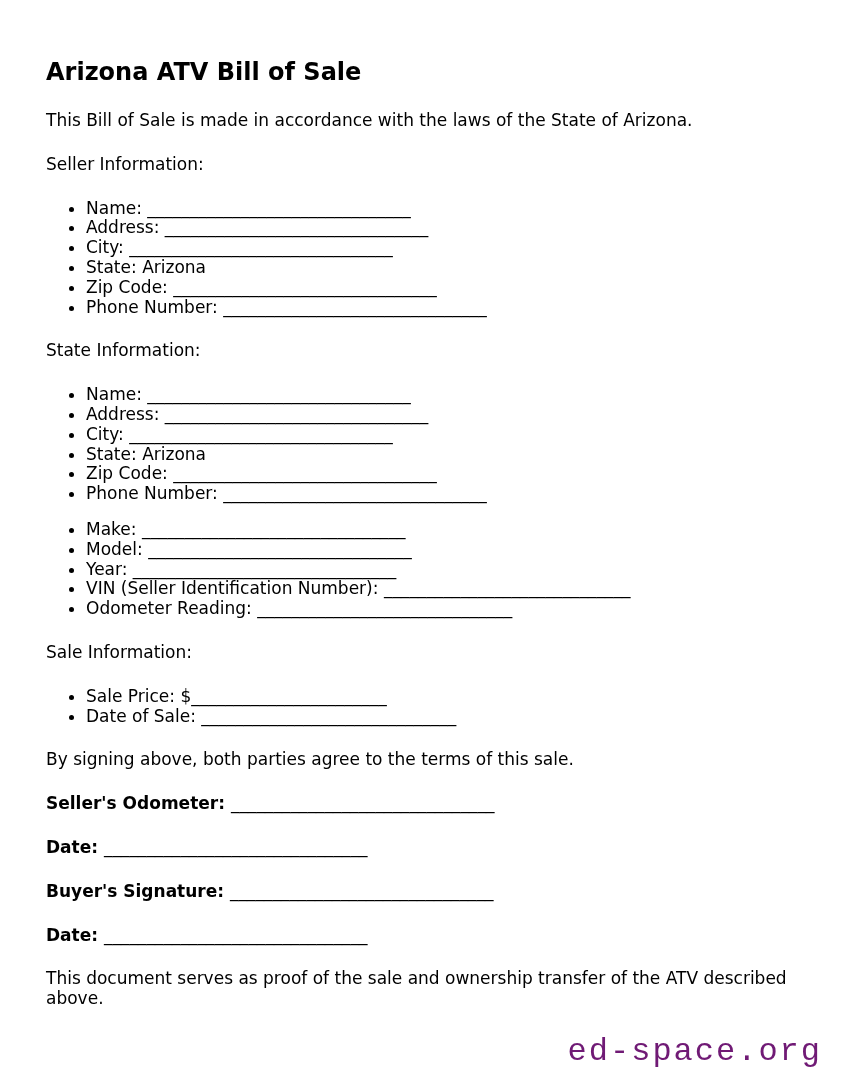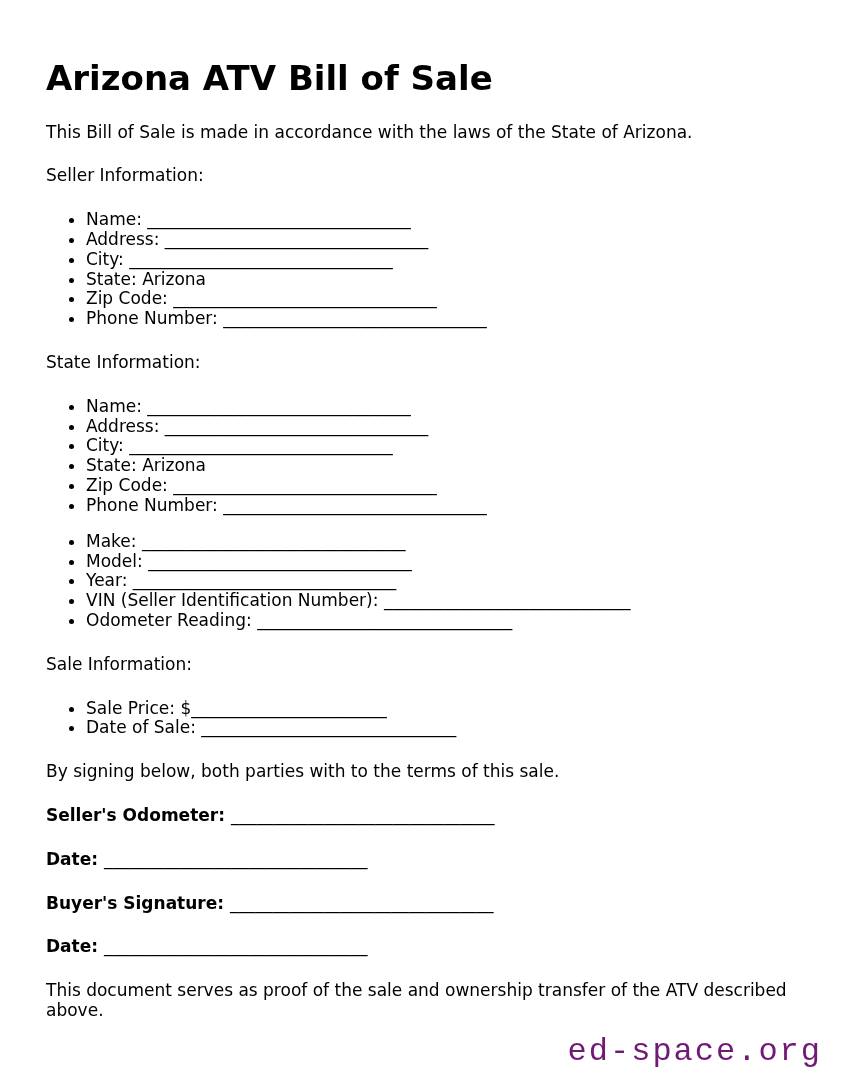--- a/index.html
+++ b/index.html
@@ -5,21 +5,21 @@
   html, body { margin: 0; padding: 0; }
   body {
     width: 844px; height: 1092px;
     background: #ffffff; color: #000000;
     font-family: "DejaVu Sans", "Liberation Sans", sans-serif;
     font-size: 17px; line-height: 19.8px;
     position: relative; overflow: hidden;
   }
   .page { padding: 59px 28px 0 46px; }
   h1.title {
-    font-size: 34px; line-height: 1.165; font-weight: bold;
+    font-size: 24px; line-height: 1.165; font-weight: bold;
     margin: 0 0 22.8px 0;
   }
   p { margin: 24px 0; }
   p.sec-heading { font-weight: normal; }
   ul.fields { margin: 16.2px 0; padding-left: 40px; list-style: disc; }
   ul.fields li { line-height: 19.8px; }
   p.sig-row strong { font-weight: bold; }
   .watermark {
     position: absolute; top: 1033px; right: 22px;
     font-family: "Liberation Mono", "DejaVu Sans Mono", monospace;
@@ -63,21 +63,21 @@
     <li><span>VIN (Seller Identification Number): </span><span>_____________________________</span></li>
     <li><span>Odometer Reading: </span><span>______________________________</span></li>
   </ul>
 
   <p class="sec-heading">Sale Information:</p>
   <ul class="fields">
     <li><span>Sale Price: $</span><span>_______________________</span></li>
     <li><span>Date of Sale: </span><span>______________________________</span></li>
   </ul>
 
-  <p>By signing below, both parties with to the terms of this sale.</p>
+  <p>By signing above, both parties agree to the terms of this sale.</p>
 
   <p class="sig-row"><strong>Seller's Odometer: </strong><span>_______________________________</span></p>
   <p class="sig-row"><strong>Date: </strong><span>_______________________________</span></p>
   <p class="sig-row"><strong>Buyer's Signature: </strong><span>_______________________________</span></p>
   <p class="sig-row"><strong>Date: </strong><span>_______________________________</span></p>
 
   <p>This document serves as proof of the sale and ownership transfer of the ATV described above.</p>
 
 </div>
 

